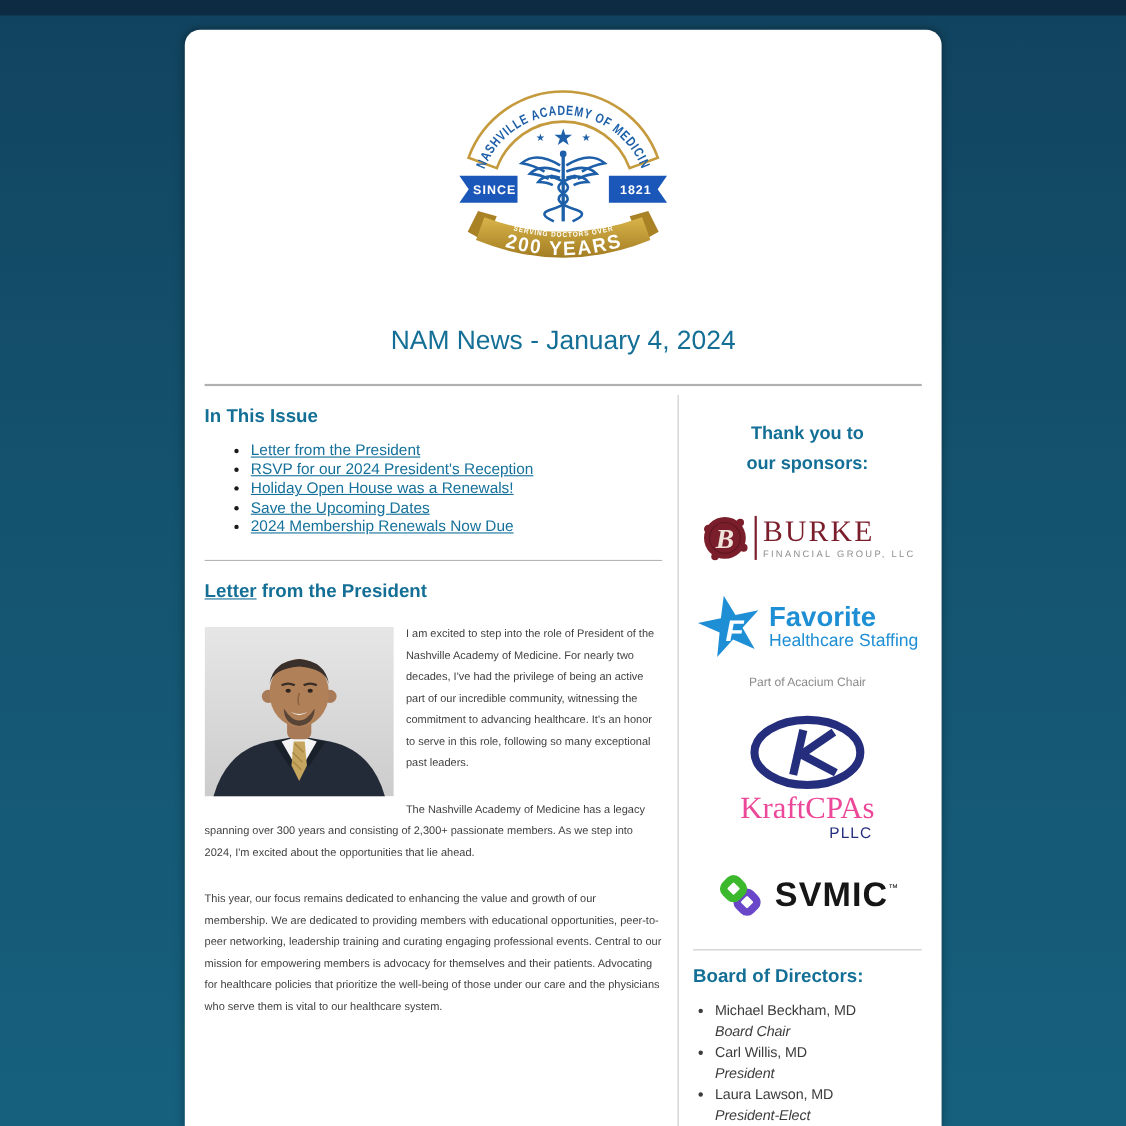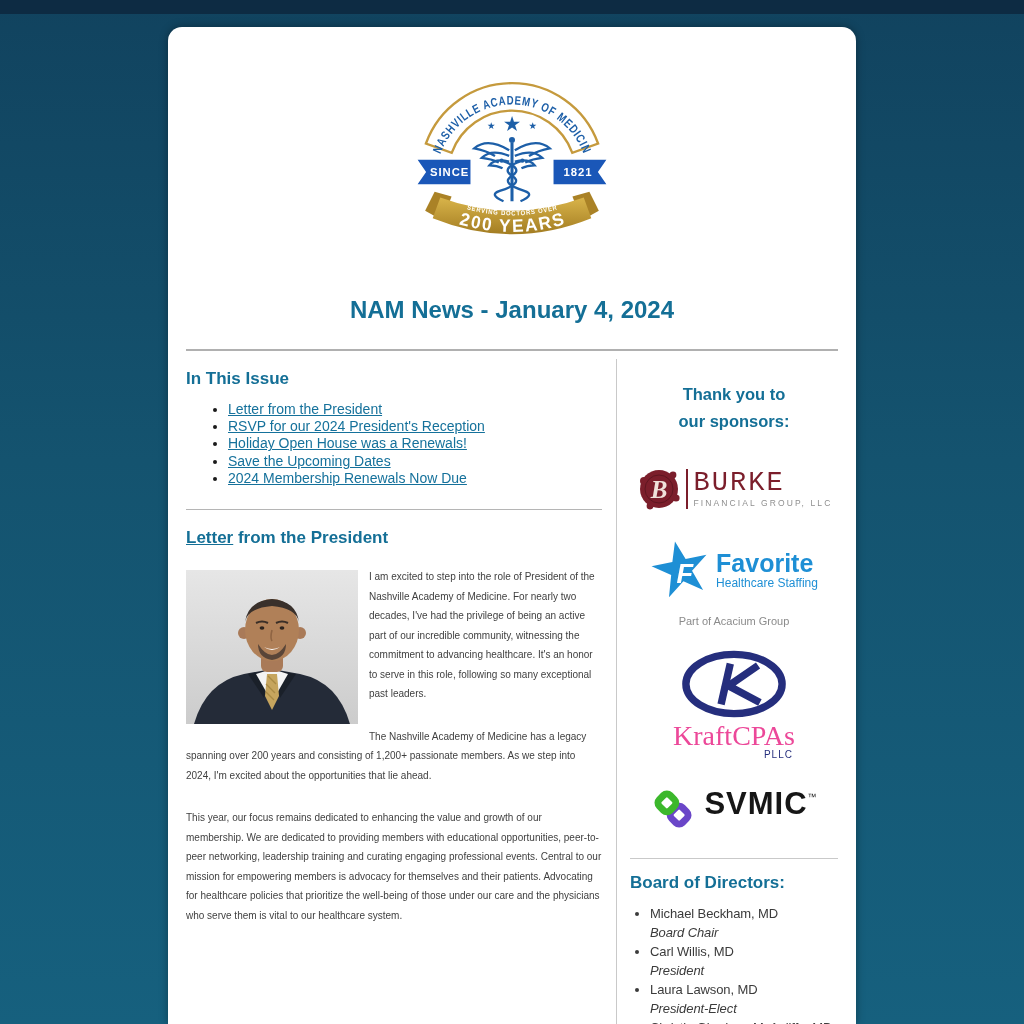--- a/index.html
+++ b/index.html
@@ -9,21 +9,21 @@
     background:linear-gradient(180deg,#11435f 0%,#14536f 45%,#16607e 100%);
   }
   .top-strip{position:absolute;top:0;left:0;width:100%;height:14px;background:#0d2b43;}
   .card{
     position:absolute;left:168px;top:27px;width:688px;height:997px;
     background:#ffffff;border-radius:14px 14px 0 0;
     box-shadow:0 0 8px rgba(0,0,0,.35);
     box-sizing:border-box;padding:0 18px;overflow:hidden;
   }
   .nam-logo{display:block;margin:44px auto 0;}
-  .nl-title{margin:40px 0 0;text-align:center;font-size:24px;font-weight:bold;color:#146f96;}
+  .nl-title{margin:40px 0 0;text-align:center;font-size:24px;font-weight:normal;color:#146f96;}
   .top-rule{border:none;border-top:2px solid #b0b0b0;margin:25px 0 0;}
   .columns{display:flex;margin-top:8px;align-items:stretch;}
   .col-left{width:430px;box-sizing:border-box;padding-right:14px;}
   .col-right{flex:1;border-left:1px solid #c9c9c9;padding-left:13px;min-height:660px;}
   h2{font-size:17px;color:#146f96;margin:10px 0 0;font-weight:bold;}
   .issue-list{margin:12px 0 22px;padding-left:42px;color:#1a1a1a;}
   .issue-list li{font-size:14px;line-height:17.2px;}
   .issue-list a{color:#15719b;}
   .left-rule{border:none;border-top:1px solid #b5b5b5;margin:16px 0 0;}
   .letter-heading{margin-top:18px;}
@@ -32,33 +32,33 @@
   .president-photo{float:left;width:172px;height:154px;margin:3px 11px 10px 0;}
   .president-photo svg{display:block;}
   #letter-paragraphs p{margin:0 0 23px;}
   
   .sponsor-heading{text-align:center;font-size:16.5px;line-height:27px;color:#146f96;font-weight:bold;margin-top:22px;}
   .sponsors{display:flex;flex-direction:column;align-items:center;}
   .sponsor{display:flex;flex-direction:column;align-items:center;cursor:pointer;}
   .burke{margin-top:30px;}
   .burke-row{display:flex;align-items:center;}
   .burke-divider{width:2px;height:40px;background:#7b1e2b;margin:0 6px 0 4px;}
-  .burke-name{font-family:Liberation Mono, monospace;font-size:27px;letter-spacing:2px;color:#7b1e2b;line-height:26px;}
+  .burke-name{font-family:Liberation Serif, serif;font-size:27px;letter-spacing:2px;color:#7b1e2b;line-height:26px;}
   .burke-sub{font-size:8.5px;letter-spacing:2.1px;color:#8f8f8f;margin-top:2px;}
   .favorite{margin-top:26px;}
   .fav-row{display:flex;align-items:center;}
   .fav-text{margin-left:4px;}
   .fav-name{font-size:25px;font-weight:bold;color:#1e8fd5;line-height:24px;}
-  .fav-sub{font-size:12px;color:#1e8fd5;margin-top:1px;text-align:center;}
+  .fav-sub{font-size:16px;color:#1e8fd5;margin-top:1px;text-align:center;}
   .fav-tag{font-size:11px;color:#8b8b8b;margin-top:14px;}
   .kraft{margin-top:20px;}
   .kraft-name{font-family:"Liberation Serif",serif;font-size:28px;color:#ec4899;line-height:26px;margin-top:2px;}
-  .kraft-pllc{font-size:10px;color:#252e7d;align-self:flex-end;margin-right:2px;letter-spacing:1px;}
+  .kraft-pllc{font-size:14px;color:#252e7d;align-self:flex-end;margin-right:2px;letter-spacing:1px;}
   .svmic{margin-top:26px;}
-  .svmic-row{display:flex;}
+  .svmic-row{display:flex;align-items:center;}
   .svmic-name{font-size:31px;font-weight:900;color:#161616;letter-spacing:1px;margin-left:8px;}
   .svmic-tm{font-size:9px;vertical-align:14px;color:#161616;font-weight:normal;}
   .right-rule{border:none;border-top:1px solid #c9c9c9;margin:26px 0 0;}
   .board-heading{text-align:left;margin-top:14px;font-size:17px;}
   .board-list{margin:11px 0 0;padding-left:20px;color:#3b3b3b;}
   .board-list li{font-size:13px;line-height:19px;letter-spacing:-0.1px;}
   .board-list .role{font-style:italic;}
 </style>
 </head>
 <body>
@@ -175,21 +175,21 @@
             <ellipse cx="96" cy="58" rx="2.4" ry="1.8" fill="#2e241f"></ellipse>
 
             <path d="M86 60 q-2 8 0 11" stroke="#8f6443" stroke-width="1.6" fill="none"></path>
 
             <path d="M72 74 Q86 96 100 74 Q100 88 86 90 Q72 88 72 74 Z" fill="#4a3b33" opacity="0.85"></path>
             <path d="M78 77 Q86 83 94 77 Q86 81 78 77 Z" fill="#ffffff"></path>
           </svg>
         </div>
         <div id="letter-paragraphs">
             <p>I am excited to step into the role of President of the Nashville Academy of Medicine. For nearly two decades, I've had the privilege of being an active part of our incredible community, witnessing the commitment to advancing healthcare. It's an honor to serve in this role, following so many exceptional past leaders.</p>
-            <p>The Nashville Academy of Medicine has a legacy spanning over 200 years and consisting of 1,200+ passionate members. As we step into 2024, I'm excited about the opportunities that lie ahead.</p>
+            <p>The Nashville Academy of Medicine has a legacy spanning over 300 years and consisting of 2,300+ passionate members. As we step into 2024, I'm excited about the opportunities that lie ahead.</p>
             <p>This year, our focus remains dedicated to enhancing the value and growth of our membership. We are dedicated to providing members with educational opportunities, peer-to-peer networking, leadership training and curating engaging professional events. Central to our mission for empowering members is advocacy for themselves and their patients. Advocating for healthcare policies that prioritize the well-being of those under our care and the physicians who serve them is vital to our healthcare system.</p>
           </div>
       </div>
     </div>
 
     <div class="col-right">
       <div class="sponsor-heading">
         <div>Thank you to</div>
         <div>our sponsors:</div>
       </div>
@@ -221,21 +221,21 @@
               <g transform="rotate(-12 32 32)">
                 <polygon points="32,2 39,22 61,22 43,35 50,57 32,44 14,57 21,35 3,22 25,22" fill="#1e8fd5"></polygon>
               </g>
               <text x="36" y="45" text-anchor="middle" font-size="28" font-style="italic" font-weight="bold" fill="#ffffff">F</text>
             </svg>
             <div class="fav-text">
               <div class="fav-name">Favorite</div>
               <div class="fav-sub">Healthcare Staffing</div>
             </div>
           </div>
-          <div class="fav-tag">Part of Acacium Group</div>
+          <div class="fav-tag">Part of Acacium Chair</div>
         </div>
 
         <div class="sponsor kraft">
           <svg width="112" height="74" viewBox="0 0 116 80">
             <ellipse cx="58" cy="40" rx="52" ry="32" fill="none" stroke="#252e7d" stroke-width="8"></ellipse>
             <path d="M54 18 L44 62" stroke="#252e7d" stroke-width="8" fill="none"></path>
             <path d="M84 20 L52 42 L86 60" stroke="#252e7d" stroke-width="8" fill="none"></path>
           </svg>
           <div class="kraft-name">KraftCPAs</div>
           <div class="kraft-pllc">PLLC</div>

